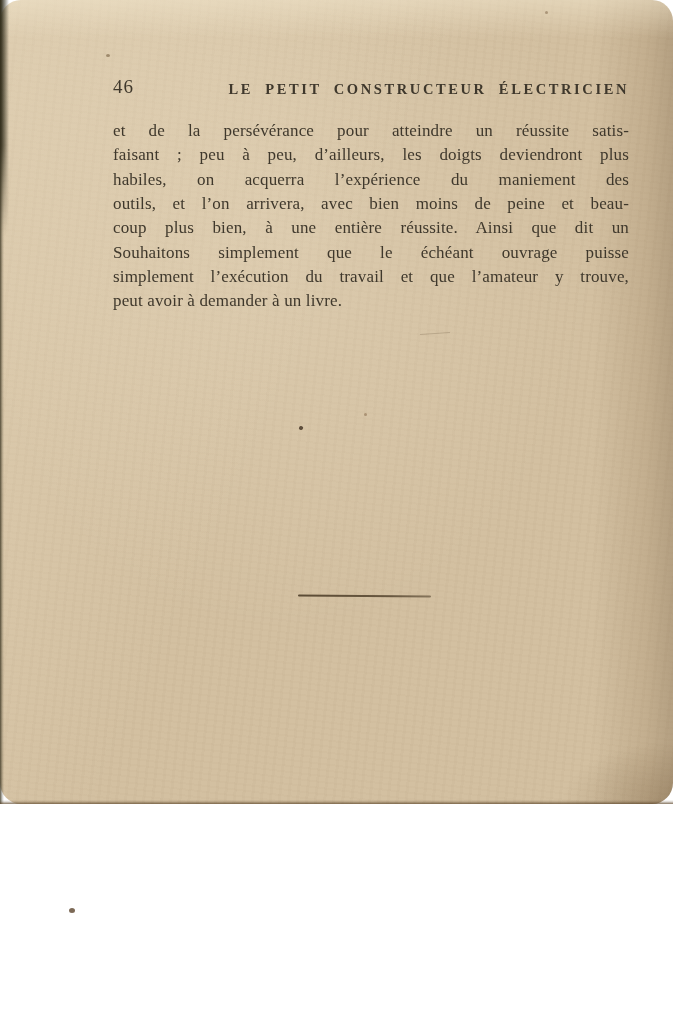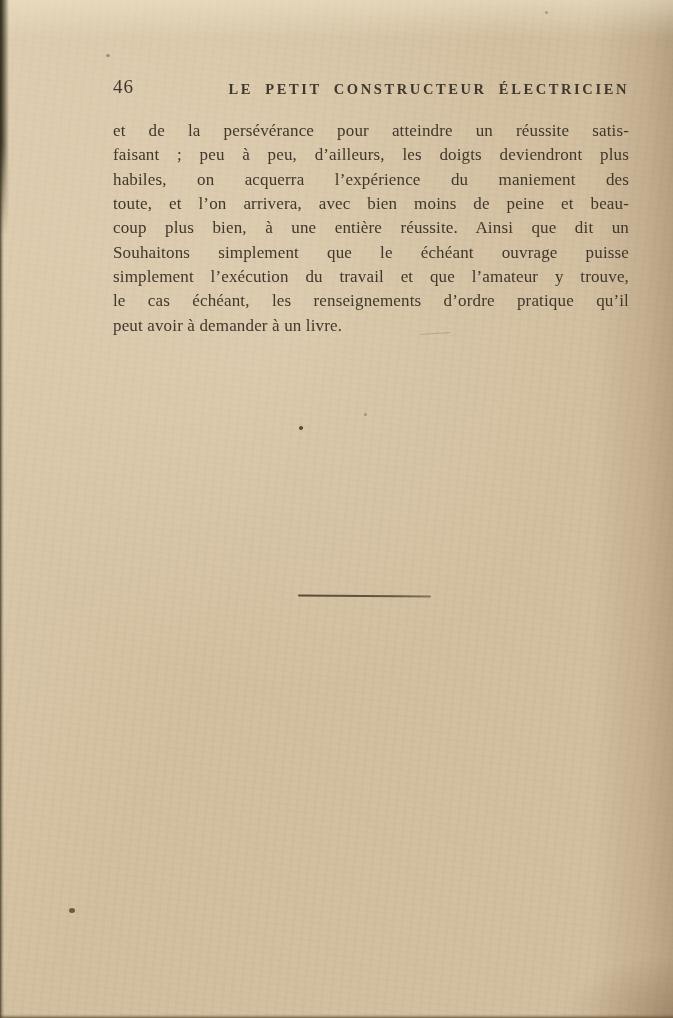--- a/index.html
+++ b/index.html
@@ -8,37 +8,38 @@
     --rule: #55452f;
     --binding: #2e2b1a;
   }
   * { margin: 0; padding: 0; box-sizing: border-box; }
   html, body { width: 673px; height: 1018px; overflow: hidden; }
   body { font-family: "Liberation Serif", "DejaVu Serif", serif; }
 
   .scan-page {
     position: relative;
     width: 673px;
-    height: 1018px;
+    height: 804px;
     background-color: var(--paper);
     background-image:
       
       linear-gradient(to bottom, rgba(240,228,202,0.55), rgba(240,228,202,0) 38px),
       
       linear-gradient(115deg, rgba(245,233,208,0.35) 0%, rgba(245,233,208,0) 45%),
       
       linear-gradient(to right, rgba(122,95,62,0) 88%, rgba(122,95,62,0.18) 96%, rgba(100,76,48,0.28) 100%),
       
       radial-gradient(160px 90px at 100% 100%, rgba(105,80,50,0.30), rgba(105,80,50,0) 70%),
       
       radial-gradient(420px 520px at 42% 30%, rgba(250,240,218,0.22), rgba(250,240,218,0) 75%),
       
       repeating-linear-gradient(7deg, rgba(150,120,85,0.035) 0 2px, rgba(150,120,85,0) 2px 6px),
       repeating-linear-gradient(96deg, rgba(120,95,65,0.03) 0 3px, rgba(120,95,65,0) 3px 9px);
     color: var(--ink);
+    border-radius: 21px;
   }
 
   
   .binding-edge-top {
     position: absolute; left: 0; top: 0; width: 10px; height: 235px;
     background:
       linear-gradient(to bottom, rgba(46,43,26,0) 0%, rgba(46,43,26,0) 78%, rgba(46,43,26,0) 100%),
       linear-gradient(to right, rgba(46,43,26,0.95) 0%, rgba(46,43,26,0.55) 45%, rgba(46,43,26,0) 90%);
     -webkit-mask-image: linear-gradient(to bottom, #000 62%, transparent 100%);
     mask-image: linear-gradient(to bottom, #000 62%, transparent 100%);
@@ -107,25 +108,24 @@
 
   <div class="running-header">
     <span class="page-number">46</span>
     <span class="running-title">LE PETIT CONSTRUCTEUR ÉLECTRICIEN</span>
   </div>
 
   <div class="body-text">
     <div class="line">et de la persévérance pour atteindre un réussite satis-</div>
     <div class="line">faisant ; peu à peu, d’ailleurs, les doigts deviendront plus</div>
     <div class="line">habiles, on acquerra l’expérience du maniement des</div>
-    <div class="line">toute, et l’on arrivera, avec bien moins de peine et beau-</div>
+    <div class="line">outils, et l’on arrivera, avec bien moins de peine et beau-</div>
     <div class="line">coup plus bien, à une entière réussite. Ainsi que dit un</div>
     <div class="line">Souhaitons simplement que le échéant ouvrage puisse</div>
     <div class="line">simplement l’exécution du travail et que l’amateur y trouve,</div>
-    <div class="line">le cas échéant, les renseignements d’ordre pratique qu’il</div>
     <div class="line last">peut avoir à demander à un livre.</div>
   </div>
 
   <div class="section-rule"></div>
 
   <span class="speck speck-a"></span>
   <span class="speck speck-b"></span>
   <span class="speck speck-c"></span>
   <span class="speck speck-d"></span>
   <span class="speck speck-e"></span>

